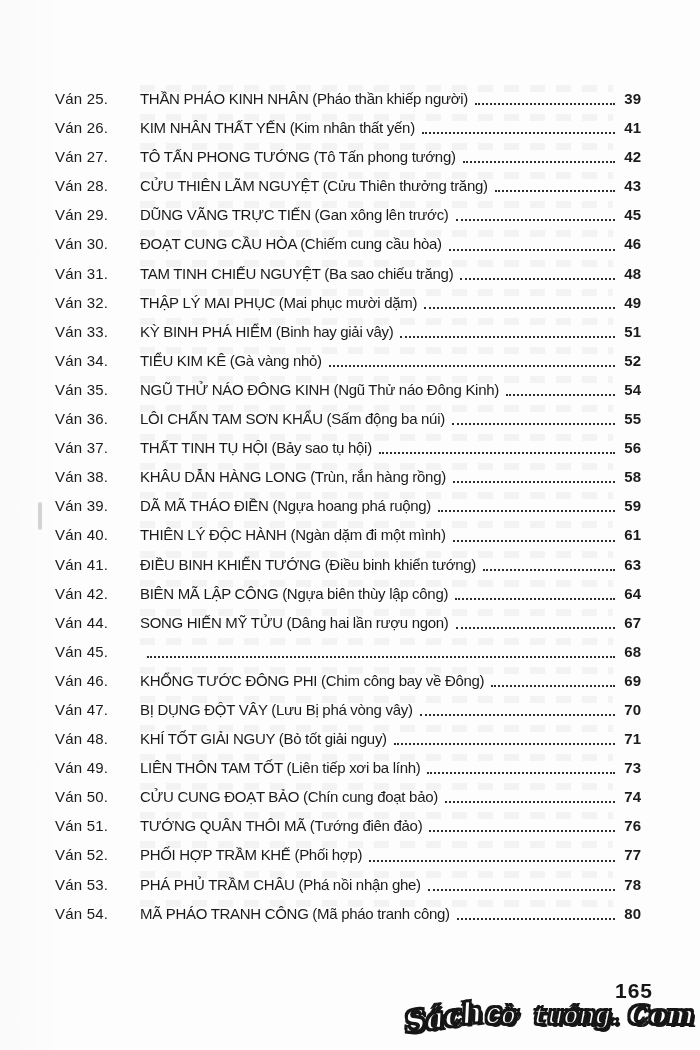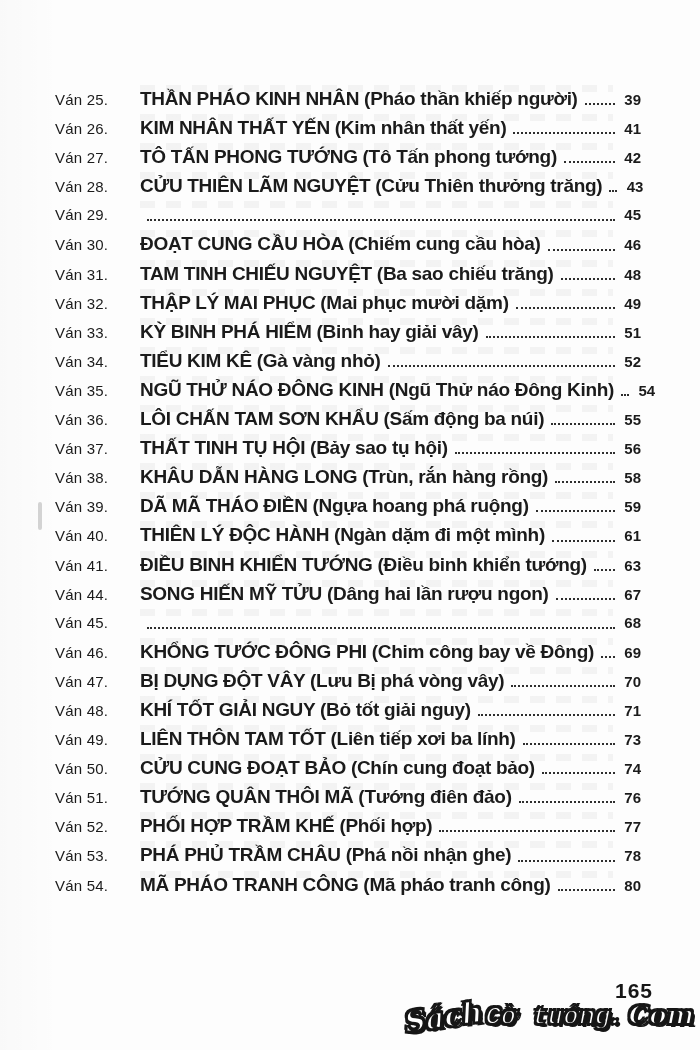--- a/index.html
+++ b/index.html
@@ -49,22 +49,22 @@
     pointer-events: none;
   }
   .lbl {
     flex: none;
     width: 85px;
     font-size: 15px;
     letter-spacing: 0.2px;
   }
   .ttl {
     flex: none;
-    font-weight: bold;
-    font-size: 19px;
+    font-weight: normal;
+    font-size: 15px;
     letter-spacing: -0.3px;
   }
   .leader {
     flex: 1;
     min-width: 8px;
     align-self: flex-end;
     margin: 0 2px 8px 7px;
     border-bottom: 2px dotted #2e2e2e;
   }
   .pg {
@@ -141,20 +141,21 @@
         <span class="pg">42</span>
       </div>
       <div class="row">
         <span class="lbl">Ván 28.</span>
         <span class="ttl">CỬU THIÊN LÃM NGUYỆT (Cửu Thiên thưởng trăng)</span>
         <span class="leader"></span>
         <span class="pg">43</span>
       </div>
       <div class="row">
         <span class="lbl">Ván 29.</span>
+        <span class="ttl">DŨNG VÃNG TRỰC TIẾN (Gan xông lên trước)</span>
         <span class="leader"></span>
         <span class="pg">45</span>
       </div>
       <div class="row">
         <span class="lbl">Ván 30.</span>
         <span class="ttl">ĐOẠT CUNG CẦU HÒA (Chiếm cung cầu hòa)</span>
         <span class="leader"></span>
         <span class="pg">46</span>
       </div>
       <div class="row">
@@ -215,20 +216,26 @@
         <span class="lbl">Ván 40.</span>
         <span class="ttl">THIÊN LÝ ĐỘC HÀNH (Ngàn dặm đi một mình)</span>
         <span class="leader"></span>
         <span class="pg">61</span>
       </div>
       <div class="row">
         <span class="lbl">Ván 41.</span>
         <span class="ttl">ĐIỀU BINH KHIỂN TƯỚNG (Điều binh khiển tướng)</span>
         <span class="leader"></span>
         <span class="pg">63</span>
+      </div>
+      <div class="row">
+        <span class="lbl">Ván 42.</span>
+        <span class="ttl">BIÊN MÃ LẬP CÔNG (Ngựa biên thùy lập công)</span>
+        <span class="leader"></span>
+        <span class="pg">64</span>
       </div>
       <div class="row">
         <span class="lbl">Ván 44.</span>
         <span class="ttl">SONG HIẾN MỸ TỬU (Dâng hai lần rượu ngon)</span>
         <span class="leader"></span>
         <span class="pg">67</span>
       </div>
       <div class="row">
         <span class="lbl">Ván 45.</span>
         <span class="leader"></span>

